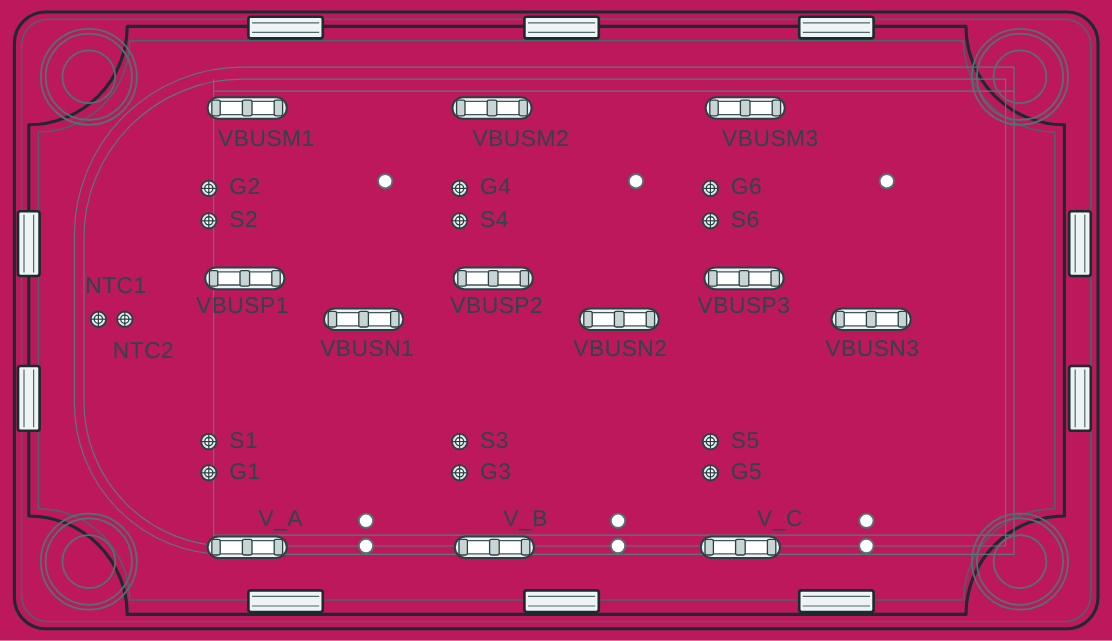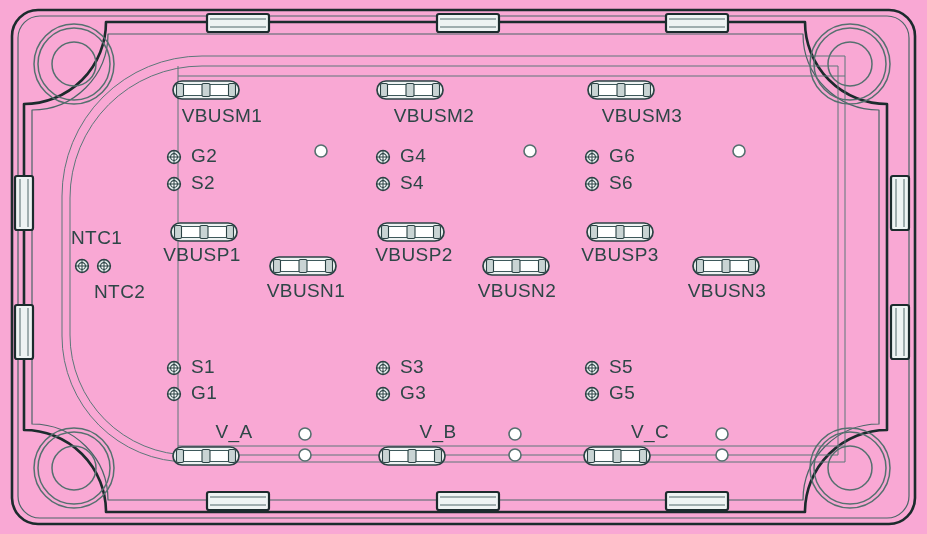--- a/index.html
+++ b/index.html
@@ -8,21 +8,21 @@
     padding: 0;
     background: #ffffff;
   }
   body {
     font-family: "Liberation Sans", sans-serif;
   }
   #module-diagram {
     position: relative;
     width: 927px;
     height: 534px;
-    background: #f9a8d4;
+    background: #be185d;
     overflow: hidden;
   }
   #module-svg {
     position: absolute;
     left: 0;
     top: 0;
     width: 927px;
     height: 534px;
     display: block;
   }

